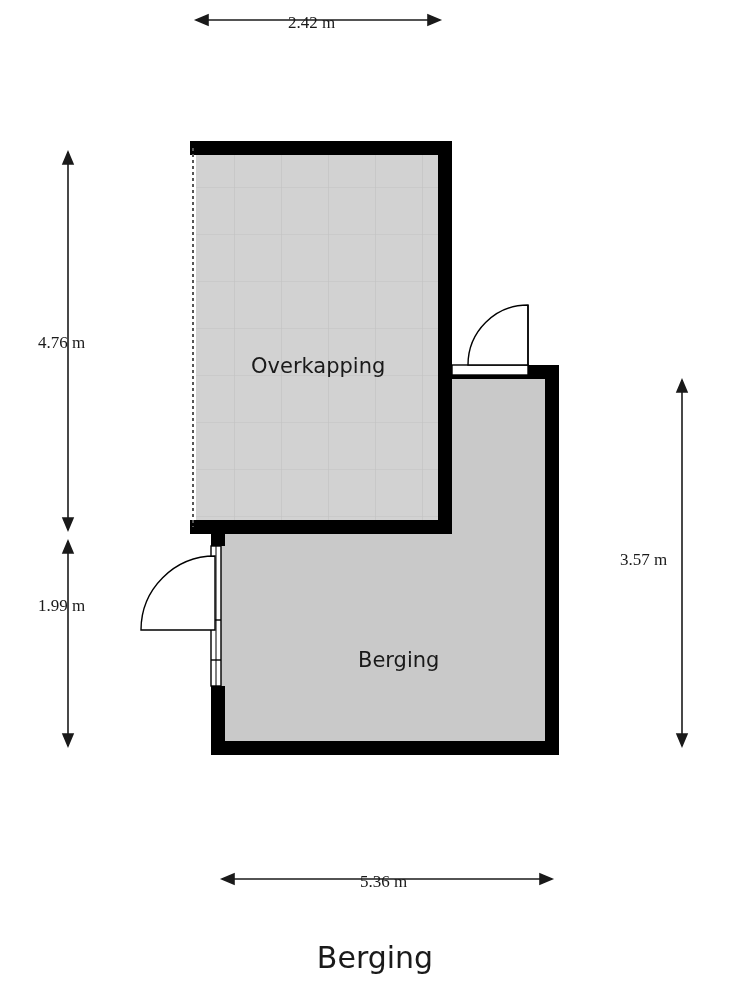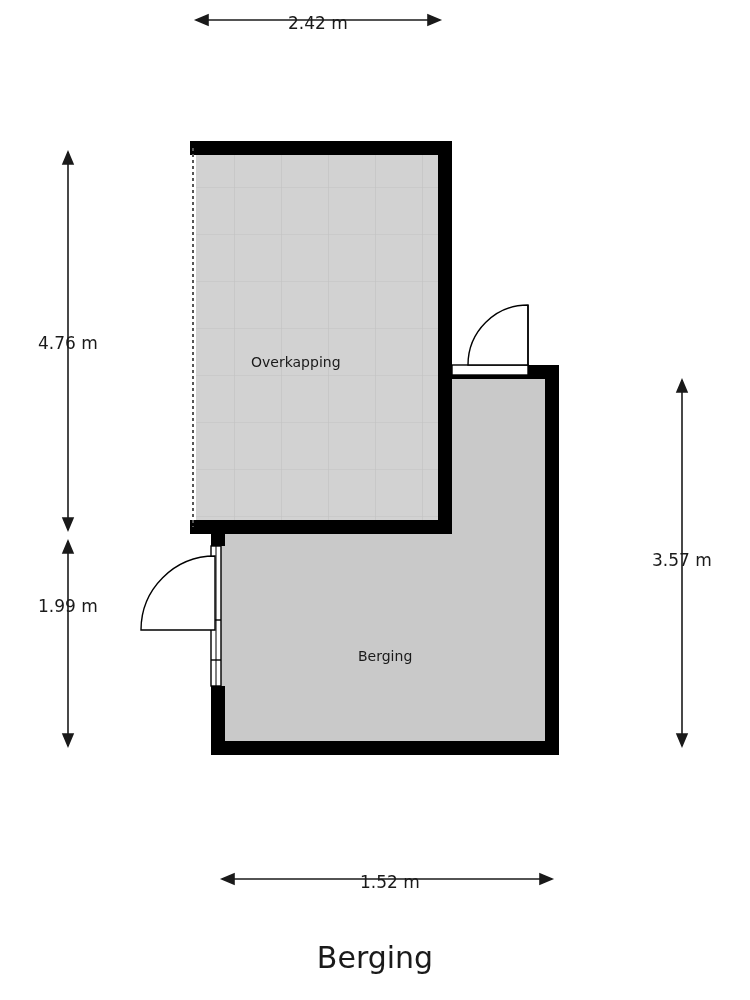--- a/index.html
+++ b/index.html
@@ -20,41 +20,42 @@
     left: 0;
     top: 0;
     width: 750px;
     height: 1000px;
   }
   .dim-label {
     position: absolute;
     font-size: 17px;
     color: #1a1a1a;
     white-space: nowrap;
+    font-family: Liberation Serif, serif;
   }
   .room-label {
     position: absolute;
-    font-size: 14px;
+    font-size: 21px;
     color: #1a1a1a;
     white-space: nowrap;
   }
   #plan-title {
     position: absolute;
     left: 0;
     top: 940px;
     width: 750px;
     text-align: center;
     font-size: 30px;
     color: #1a1a1a;
   }
   
   #dim-top-label   { left: 288px; top: 13px; }
   #dim-left1-label { left: 38px;  top: 333px; }
   #dim-left2-label { left: 38px;  top: 596px; }
-  #dim-right-label { left: 652px; top: 550px; }
+  #dim-right-label { left: 620px; top: 550px; }
   #dim-bottom-label{ left: 360px; top: 872px; }
   
   #room-label-0 { left: 251px; top: 354px; }
   #room-label-1 { left: 358px; top: 648px; }
 </style>
 </head>
 <body>
 
 <svg id="floorplan" viewBox="0 0 750 1000">
   <defs>
@@ -138,18 +139,18 @@
       <polygon points="222,879 234,874 234,884"></polygon>
       <polygon points="552,879 540,874 540,884"></polygon>
     </g>
   </g>
 </svg>
 
 <div class="dim-label" id="dim-top-label">2.42 m</div>
 <div class="dim-label" id="dim-left1-label">4.76 m</div>
 <div class="dim-label" id="dim-left2-label">1.99 m</div>
 <div class="dim-label" id="dim-right-label">3.57 m</div>
-<div class="dim-label" id="dim-bottom-label">1.52 m</div>
+<div class="dim-label" id="dim-bottom-label">5.36 m</div>
 
 <div class="room-label" id="room-label-0">Overkapping</div>
 <div class="room-label" id="room-label-1">Berging</div>
 
 <div id="plan-title">Berging</div>
 
 </body></html>

